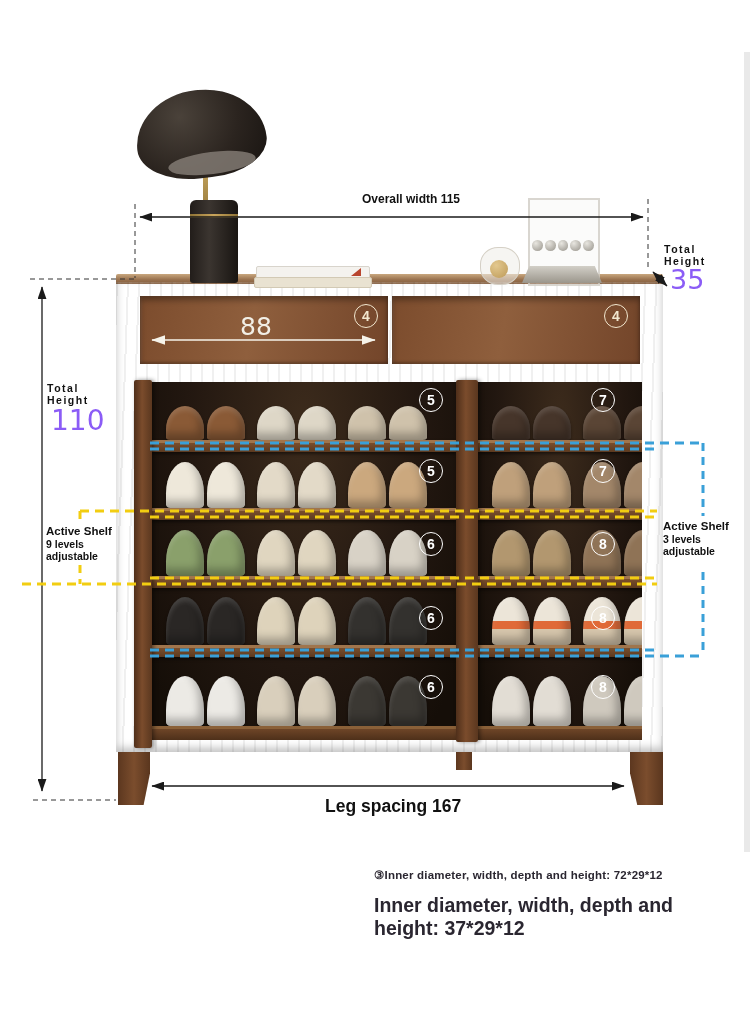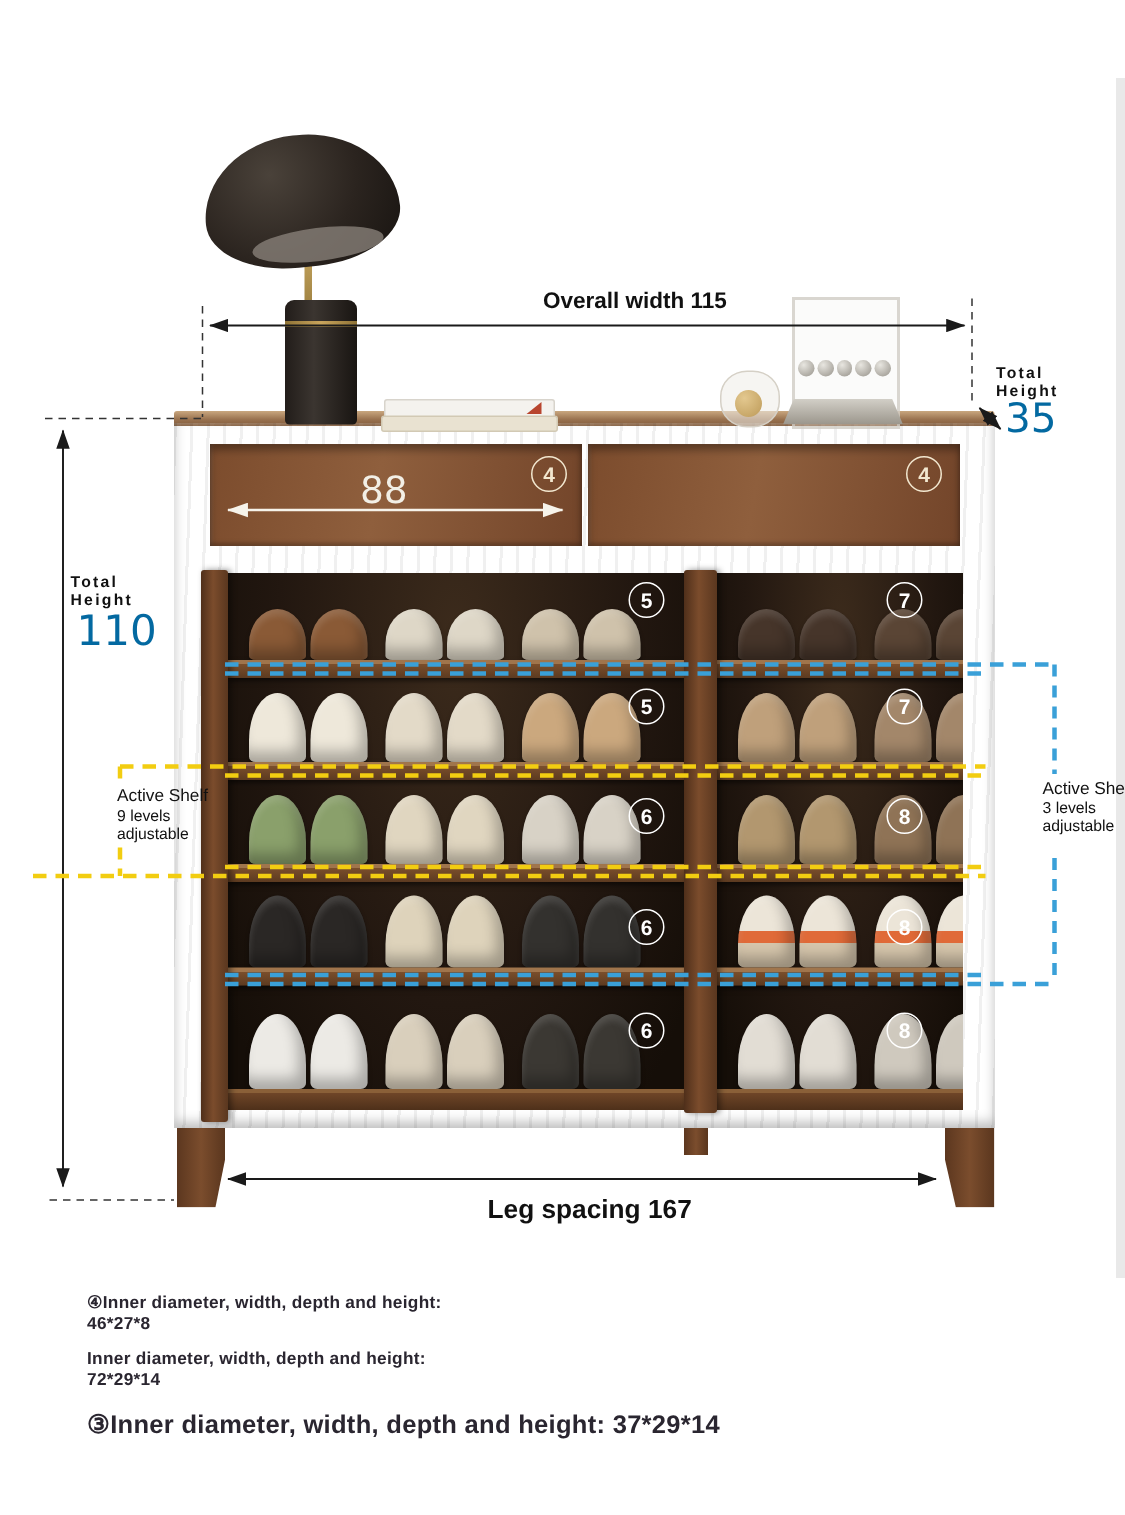--- a/index.html
+++ b/index.html
@@ -59,30 +59,30 @@
     background:radial-gradient(circle at 35% 30%,#e3c88f,#bd9a58);}
   .cradle-frame{left:528px;top:198px;width:68px;height:84px;z-index:4;border:2px solid rgba(205,202,194,.75);
     background:rgba(242,241,238,.28);}
   .cradle-balls{left:532px;top:240px;width:62px;z-index:5;display:flex;gap:2px;}
   .cradle-ball{width:11px;height:11px;border-radius:50%;background:radial-gradient(circle at 35% 30%,#e8e6e0,#96928a);}
   .cradle-base{left:522px;top:266px;width:80px;height:17px;z-index:5;
     background:linear-gradient(#d2cfc7,#9b968c);clip-path:polygon(9% 0,91% 0,100% 100%,0 100%);}
 
   
   .lbl{z-index:8;font-weight:bold;color:#111;}
-  .lbl-width{left:362px;top:192px;font-size:15px;}
+  .lbl-width{left:362px;top:192px;font-size:12px;}
   .sm-2line{font-size:10.5px;line-height:12px;letter-spacing:1.5px;}
   .lbl-depth{left:664px;top:243px;}
-  .val-big{font-weight:normal;color:#0369a1;font-family:"DejaVu Sans",sans-serif;}
+  .val-big{font-weight:normal;color:#8b5cf6;font-family:"DejaVu Sans",sans-serif;}
   .val-depth{left:670px;top:264px;font-size:27px;z-index:8;}
   .lbl-height{left:47px;top:382px;}
   .val-height{left:51px;top:404px;font-size:28px;z-index:8;}
   .val-52{left:240px;top:312px;font-size:25px;color:#f2efe6;z-index:8;font-family:"DejaVu Sans",sans-serif;}
   .lbl-leg{left:325px;top:796px;font-size:17.5px;z-index:8;}
-  .shelf-note{z-index:8;font-weight:normal;color:#111;font-size:11.5px;line-height:12.5px;margin-left:32px;}
+  .shelf-note{z-index:8;font-weight:bold;color:#111;font-size:11.5px;line-height:12.5px;}
   .note-l{left:46px;top:525px;width:80px;}
   .note-r{left:663px;top:520px;width:80px;}
   .shelf-note .t{font-size:11.5px;}
   .shelf-note .s{font-size:10.5px;}
 
   
   .mk{z-index:7;width:22px;height:22px;border-radius:50%;display:flex;align-items:center;justify-content:center;
       font-weight:bold;font-size:14px;}
   .mk-w{border:1.7px solid #fff;color:#fff;}
   .mk-c{border:1.7px solid #f2e7cf;color:#f2e7cf;}
@@ -343,19 +343,18 @@
     <div class="t">Active Shelf</div>
     <div class="s">9 levels</div>
     <div class="s">adjustable</div>
   </div>
   <div class="abs shelf-note note-r">
     <div class="t">Active Shelf</div>
     <div class="s">3 levels</div>
     <div class="s">adjustable</div>
   </div>
 
-  <div class="abs specs specs-left">
-      <div class="spec-item spec-small">④Inner diameter, width, depth and height: 46*27*8</div>
-      <div class="spec-item spec-small">Inner diameter, width, depth and height: 72*29*14</div>
-      <div class="spec-item spec-large">③Inner diameter, width, depth and height: 37*29*14</div>
+  <div class="abs specs specs-right">
+      <div class="spec-item spec-small">③Inner diameter, width, depth and height: 72*29*12</div>
+      <div class="spec-item spec-xlarge">Inner diameter, width, depth and height: 37*29*12</div>
     </div>
 
 </div>
 
 </body></html>

